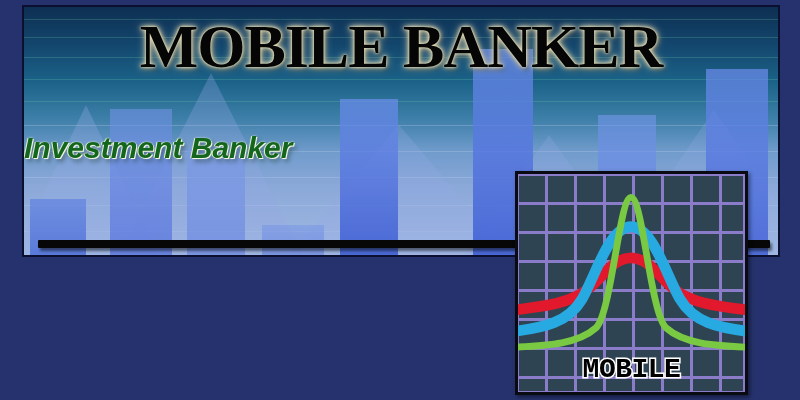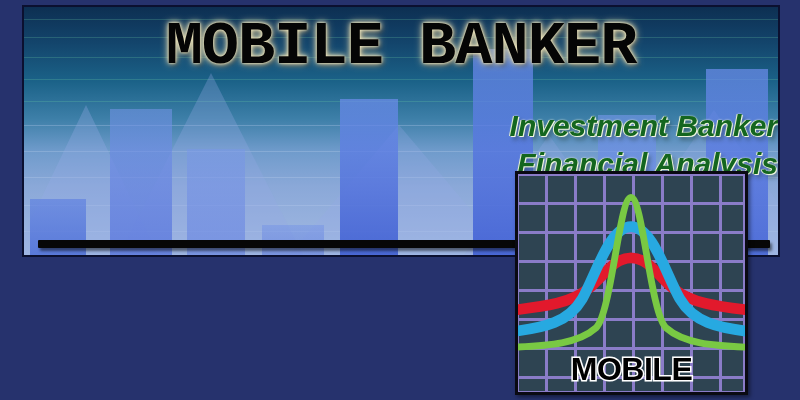--- a/index.html
+++ b/index.html
@@ -67,48 +67,49 @@
     position: absolute;
     bottom: 0;
   }
 
   
   #banner-title {
     position: absolute;
     left: 0; right: 0;
     top: 4px;
     text-align: center;
-    font-family: Liberation Mono, monospace;
+    font-family: Liberation Serif, serif;
     font-weight: bold;
     font-size: 62px;
     letter-spacing: -1px;
     color: #050505;
     text-shadow:
        0 0 2px #efe7c0,
        0 0 5px #efe7c0,
        0 0 9px #d8ceA0,
        2px 3px 4px rgba(0,0,0,0.45);
     white-space: nowrap;
   }
 
   .subline {
     position: absolute;
     left: 0; right: 0;
-    text-align: right;
+    text-align: left;
     font-family: "Liberation Sans", sans-serif;
     font-weight: bold;
     font-style: italic;
     font-size: 30px;
     color: #14661f;
     text-shadow:
       0 0 2px #eef6df,
       1px 1px 0 #eef6df,
       -1px 0 0 #dfeccd,
       3px 4px 4px rgba(20,40,20,0.40);
     white-space: nowrap;
+    margin-top: 22px;
   }
   #sub1 { top: 102px; }
   #sub2 { top: 140px; }
   #sub3 { top: 192px; }
 
   
   #rule-bar {
     position: absolute;
     left: 14px;
     right: 8px;
@@ -139,23 +140,23 @@
       repeating-linear-gradient(to right, #8a7cc8 0 3px, transparent 3px 29px),
       repeating-linear-gradient(to bottom, #8a7cc8 0 3px, transparent 3px 29px);
     background-position: -2px -1px, -2px -1px;
   }
   #inset-svg { position: absolute; inset: 0; }
   #inset-caption {
     position: absolute;
     left: 0; right: 0;
     bottom: 8px;
     text-align: center;
-    font-family: Liberation Sans, sans-serif;
+    font-family: Liberation Mono, monospace;
     font-weight: bold;
-    font-size: 32px;
+    font-size: 28px;
     line-height: 0.95;
     letter-spacing: -0.5px;
     color: #000;
     -webkit-text-stroke: 3px #ffffff;
     paint-order: stroke fill;
     text-shadow: 0 0 1px #fff;
   }
   #inset-caption span { display: block; }
 </style>
 </head>
@@ -186,21 +187,20 @@
     <div class="bar" style="left:86px;  width:62px;  height:146px; background:linear-gradient(180deg,rgba(120,150,235,0.55),rgba(80,110,220,0.70));"></div>
     <div class="bar" style="left:163px; width:58px;  height:106px; background:linear-gradient(180deg,rgba(120,150,235,0.45),rgba(95,125,225,0.58));"></div>
     <div class="bar" style="left:238px; width:62px;  height:30px;  background:linear-gradient(180deg,rgba(110,142,232,0.42),rgba(92,122,222,0.55));"></div>
     <div class="bar" style="left:316px; width:58px;  height:156px; background:linear-gradient(180deg,rgba(110,142,238,0.70),rgba(60,92,210,0.86));"></div>
     <div class="bar" style="left:449px; width:60px;  height:206px; background:linear-gradient(180deg,rgba(110,142,238,0.72),rgba(62,94,212,0.88));"></div>
     <div class="bar" style="left:574px; width:58px;  height:140px; background:linear-gradient(180deg,rgba(120,152,238,0.58),rgba(80,112,222,0.72));"></div>
     <div class="bar" style="left:682px; width:62px;  height:186px; background:linear-gradient(180deg,rgba(110,142,238,0.70),rgba(66,98,214,0.86));"></div>
 
     <div id="banner-title">MOBILE BANKER</div>
     <div class="subline" id="sub1">Investment Banker</div>
-    <div class="subline" id="sub2">Financial Analysis</div>
 
     <div id="rule-bar"></div>
   </div>
 
   <div id="inset">
     <div id="inset-grid"></div>
 
     <svg id="inset-svg" viewBox="0 0 233 224" preserveAspectRatio="none">
 
       <path fill="none" stroke="#e2192c" stroke-width="11" stroke-linecap="round" d="M -8 140 C 30 136, 55 132, 72 118 C 88 105, 98 86, 116 86 C 134 86, 144 105, 160 118 C 177 132, 202 136, 240 140"></path>

